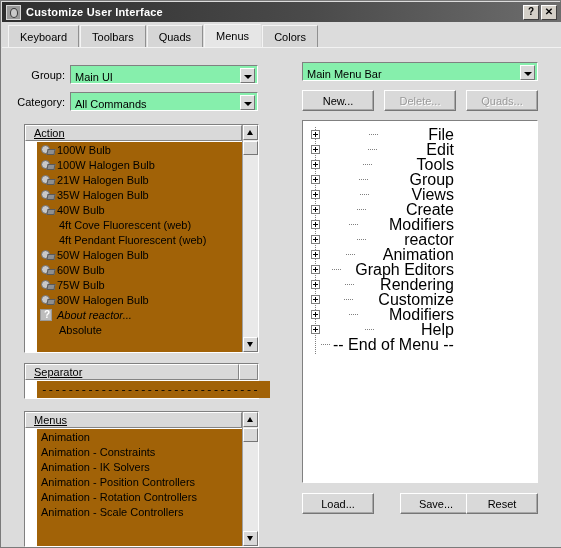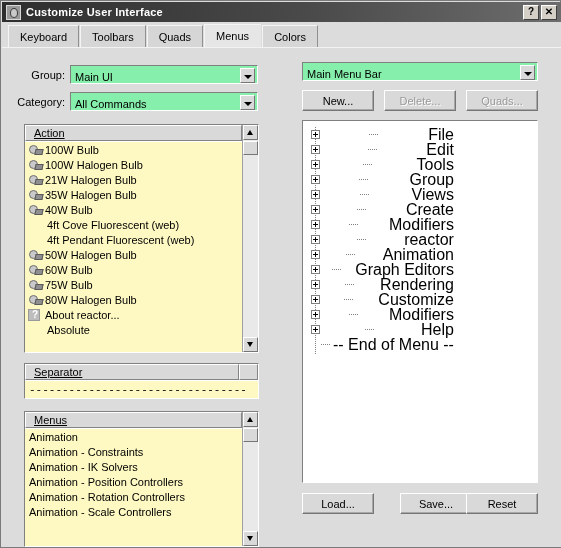--- a/index.html
+++ b/index.html
@@ -127,21 +127,21 @@
   }
   .lb-hcell{
     height:16px;display:flex;align-items:center;
     padding-left:8px;font-size:11px;color:#000;
     background:#d9d9d9;
     border-top:1px solid #ffffff;border-left:1px solid #ffffff;
     border-right:1px solid #848484;border-bottom:1px solid #848484;
     box-sizing:border-box;cursor:default;white-space:nowrap;text-decoration:underline;
   }
   .lb-items{
-    position:absolute;left:0;overflow:hidden;background:#fef9c3;
+    position:absolute;left:12px;overflow:hidden;background:#a16207;
   }
   .row{
     height:15px;display:flex;align-items:center;
     font-size:11px;color:#000;white-space:nowrap;cursor:default;
   }
   .row .ico{width:16px;height:13px;flex:0 0 auto;margin-left:2px;position:relative;}
   .row .txt{padding-left:2px;}
   .row.noicon .txt{padding-left:22px;}
   
   .ico.bulb::before{
@@ -315,21 +315,21 @@
         <div class="row">
           <span class="ico bulb"></span>
           <span class="txt">75W Bulb</span>
         </div>
         <div class="row">
           <span class="ico bulb"></span>
           <span class="txt">80W Halogen Bulb</span>
         </div>
         <div class="row">
           <span class="ico qmark"></span>
-          <span class="txt" style="padding-left:5px;">About reactor...</span>
+          <span class="txt" style="padding-left:5px;font-style:italic;">About reactor...</span>
         </div>
         <div class="row noicon">
           <span class="txt">Absolute</span>
         </div>
       </div>
       <div class="vscroll" style="right:0;height:227px;">
         <div class="sb-btn up"></div>
         <div class="sb-thumb" style="top:16px;height:14px;"></div>
         <div class="sb-btn down"></div>
       </div>

